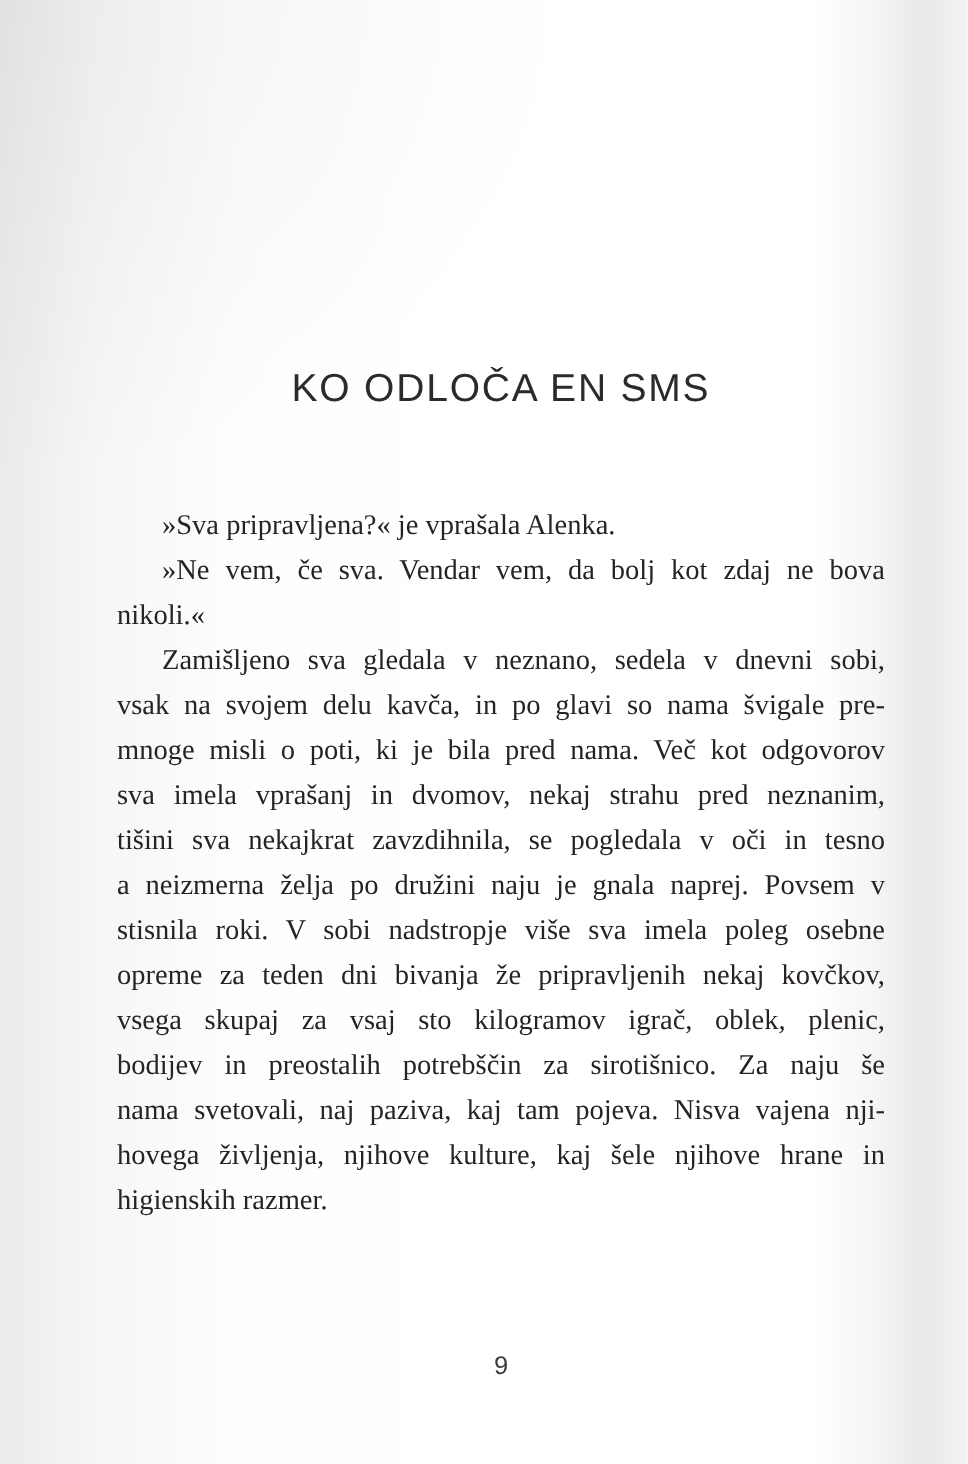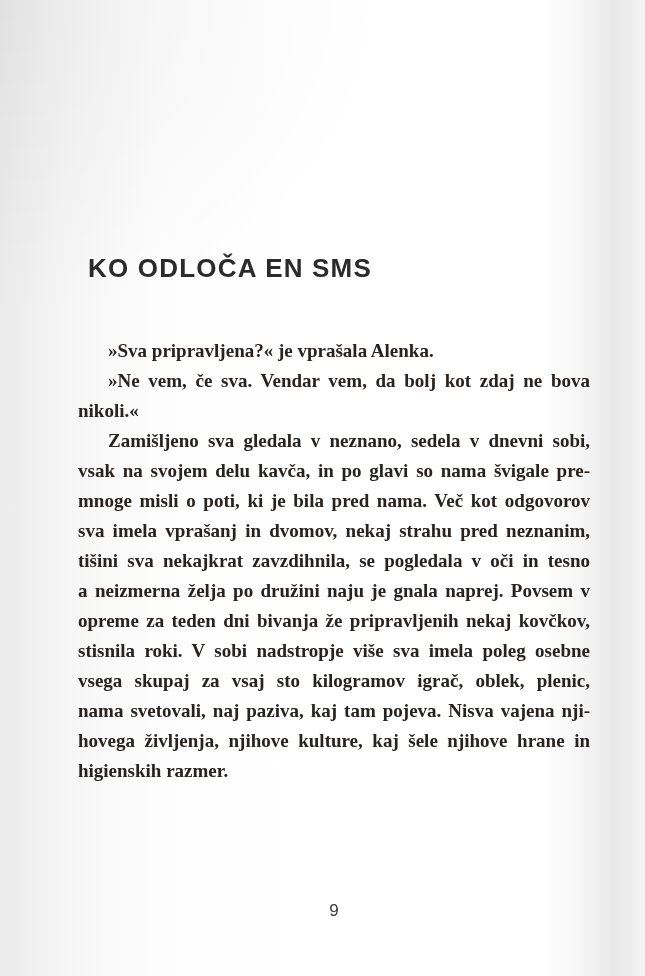--- a/index.html
+++ b/index.html
@@ -27,37 +27,36 @@
         #f6f6f6 90%,
         #e9e9e9 95%,
         #eeeeee 98%,
         #f4f4f4 100%);
   }
   .title {
     position: absolute;
     left: 78px;
     width: 512px;
     top: 243px;
-    margin: 10px;
-    text-align: left;
+    margin: 0;
+    text-align: center;
     font-family: "Liberation Sans", sans-serif;
     font-size: 26px;
-    font-weight: 700;
+    font-weight: 400;
     letter-spacing: 1.2px;
     color: var(--title-color, #2b2b2b);
   }
   .text-block {
     position: absolute;
     left: 78px;
     width: 512px;
     top: 336px;
     font-size: 19px;
     line-height: 30px;
     color: var(--text-color, #272320);
-    font-weight: bold;
   }
   .line {
     text-align: justify;
     text-align-last: left;
   }
   .line.j {
     text-align-last: justify;
   }
   .line.indent {
     text-indent: 30px;
@@ -83,22 +82,23 @@
   <div class="text-block">
       <div class="line indent">»Sva pripravljena?« je vprašala Alenka.</div>
       <div class="line j indent">»Ne vem, če sva. Vendar vem, da bolj kot zdaj ne bova</div>
       <div class="line">nikoli.«</div>
       <div class="line j indent">Zamišljeno sva gledala v neznano, sedela v dnevni sobi,</div>
       <div class="line j">vsak na svojem delu kavča, in po glavi so nama švigale pre-</div>
       <div class="line j">mnoge misli o poti, ki je bila pred nama. Več kot odgovorov</div>
       <div class="line j">sva imela vprašanj in dvomov, nekaj strahu pred neznanim,</div>
       <div class="line j">tišini sva nekajkrat zavzdihnila, se pogledala v oči in tesno</div>
       <div class="line j">a neizmerna želja po družini naju je gnala naprej. Povsem v</div>
+      <div class="line j">stisnila roki. V sobi nadstropje više sva imela poleg osebne</div>
       <div class="line j">opreme za teden dni bivanja že pripravljenih nekaj kovčkov,</div>
-      <div class="line j">stisnila roki. V sobi nadstropje više sva imela poleg osebne</div>
       <div class="line j">vsega skupaj za vsaj sto kilogramov igrač, oblek, plenic,</div>
+      <div class="line j">bodijev in preostalih potrebščin za sirotišnico. Za naju še</div>
       <div class="line j">nama svetovali, naj paziva, kaj tam pojeva. Nisva vajena nji-</div>
       <div class="line j">hovega življenja, njihove kulture, kaj šele njihove hrane in</div>
       <div class="line">higienskih razmer.</div>
     </div>
 
   <div class="page-number">9</div>
 </div>
 
 </body></html>

